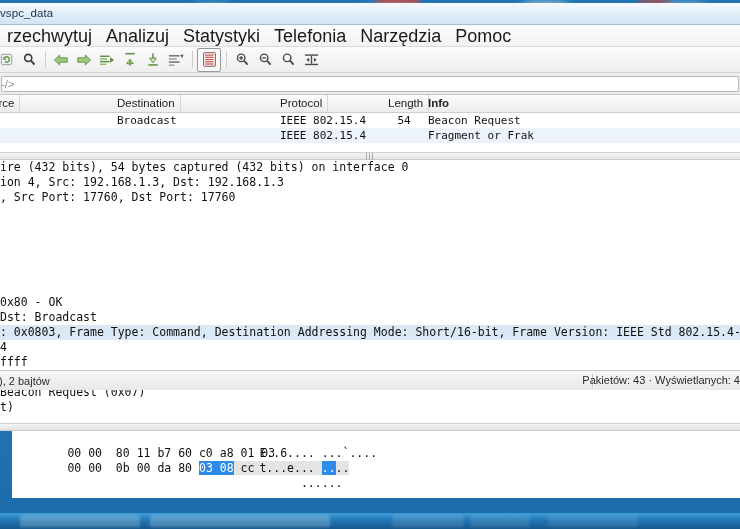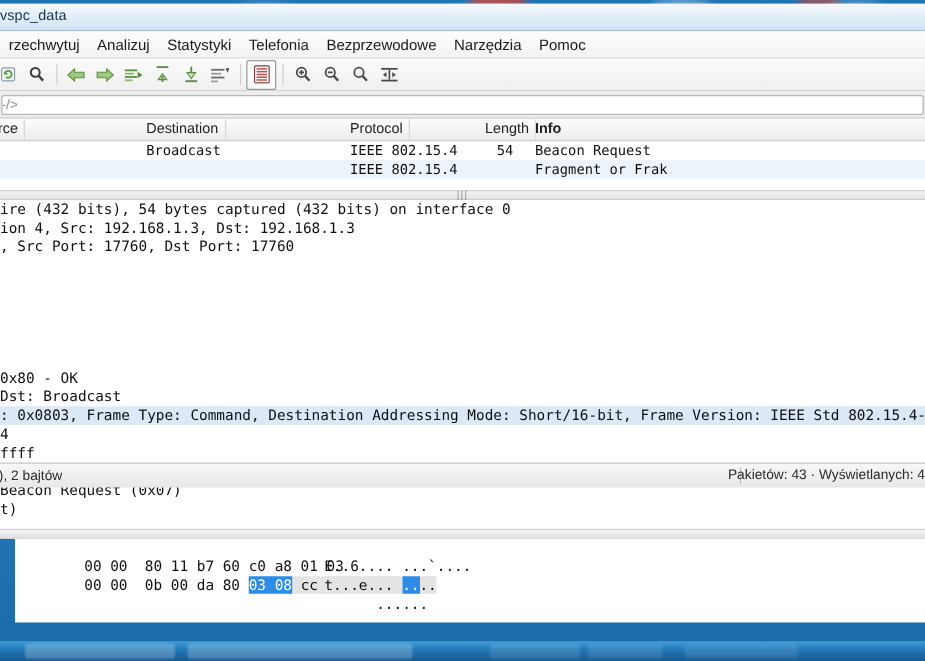--- a/index.html
+++ b/index.html
@@ -78,21 +78,21 @@
     position: absolute;
     left: 0; top: 22px;
     width: 740px; height: 22px;
     background: linear-gradient(180deg,#fdfdfd 0%, #f2f2f2 100%);
     border-bottom: 1px solid #dcdcdc;
     box-sizing: border-box;
     display: flex;
     align-items: center;
   }
   .menu-item {
-    font-size: 12px;
+    font-size: 18px;
     color: #1a1a1a;
     padding: 12px 7px;
     white-space: nowrap;
     line-height: 20px;
     cursor: default;
   }
 
   
   .toolbar {
     position: absolute;
@@ -311,23 +311,20 @@
       <div class="menu-item">
         <span>Analizuj</span>
       </div>
       <div class="menu-item">
         <span>Statystyki</span>
       </div>
       <div class="menu-item">
         <span>Telefonia</span>
       </div>
       <div class="menu-item">
-        <span>Bezprzewodowe</span>
-      </div>
-      <div class="menu-item">
         <span>Narzędzia</span>
       </div>
       <div class="menu-item">
         <span>Pomoc</span>
       </div>
     </div>
 
     <div class="toolbar">
 
       <div class="tb-btn" style="margin-left:-6px;">

